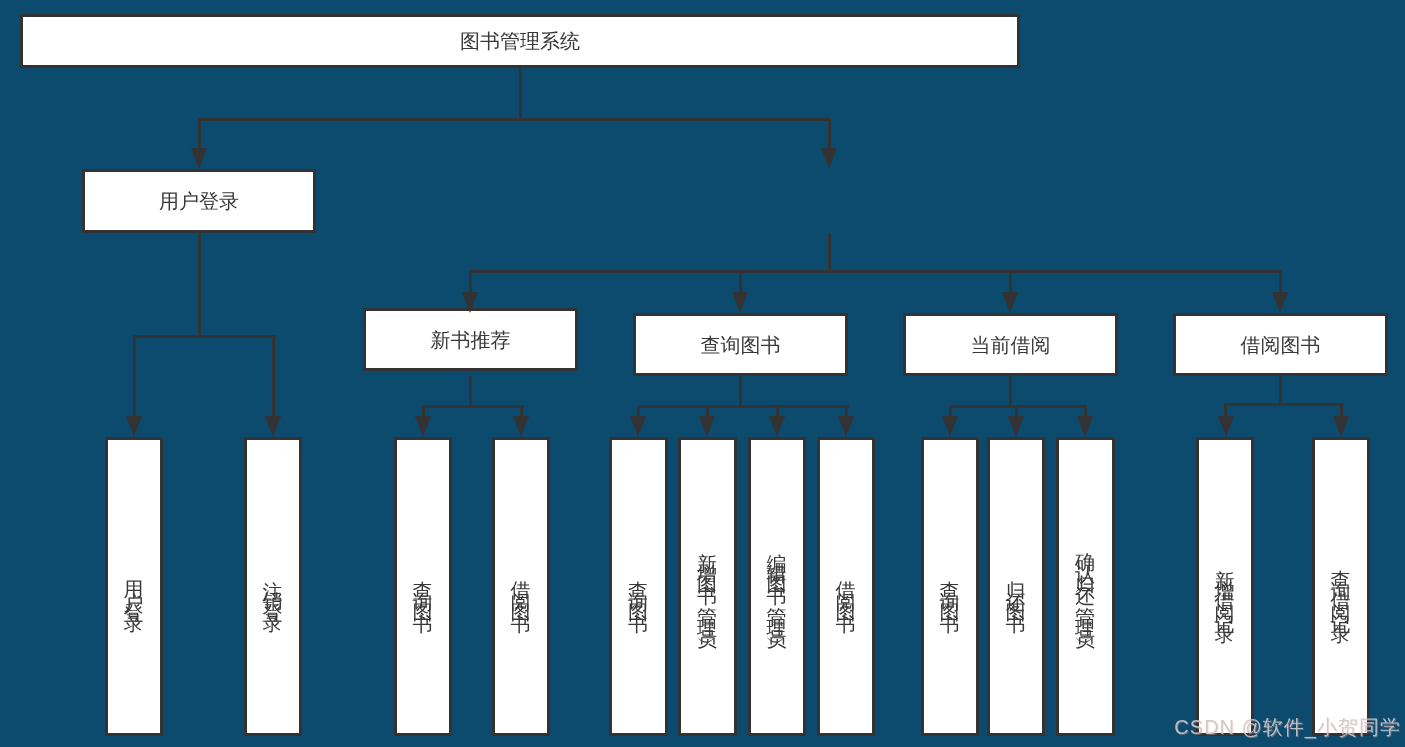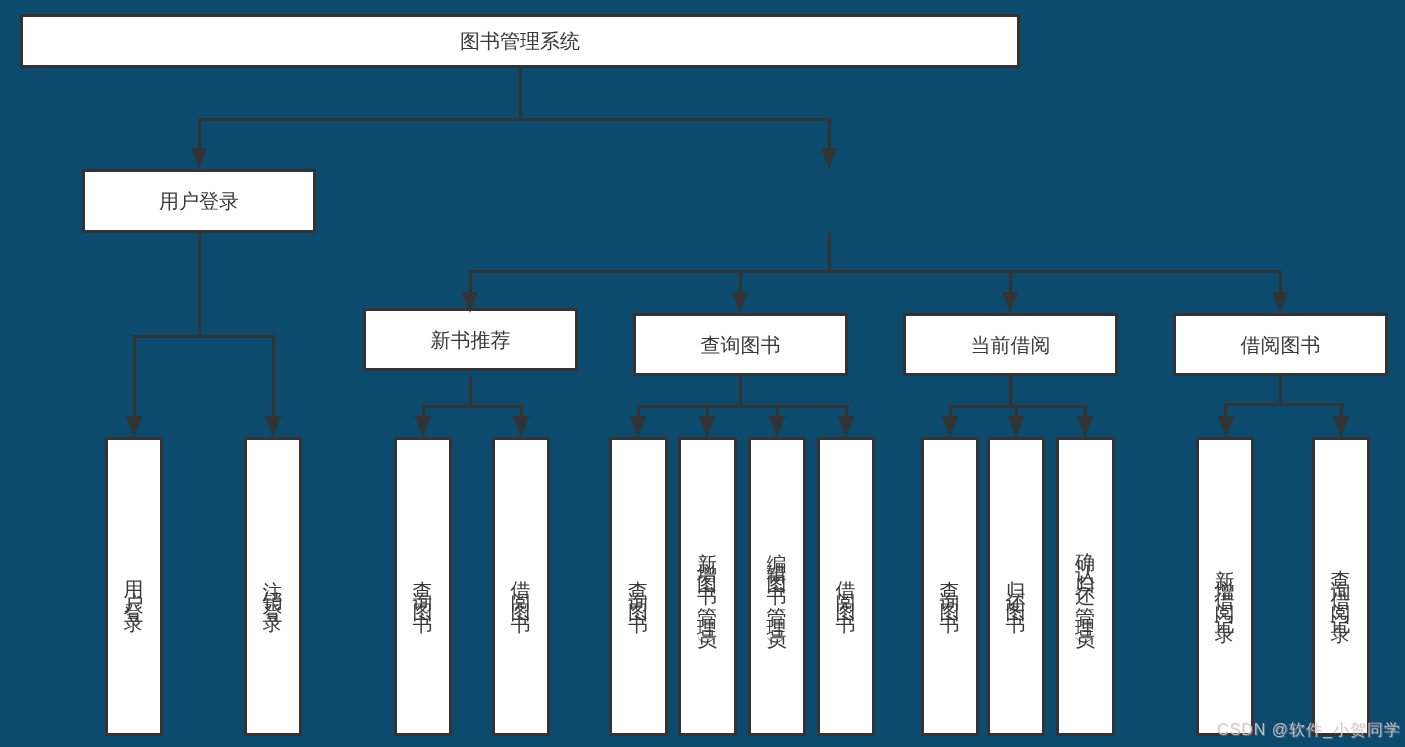--- a/index.html
+++ b/index.html
@@ -35,21 +35,21 @@
   .ar{
     position:absolute;display:block;
     width:0;height:0;
     border-left:8px solid transparent;
     border-right:8px solid transparent;
     border-top:21px solid #333333;
   }
   .watermark{
     position:absolute;
     right:4px;bottom:6px;
-    font-size:16px;
+    font-size:20px;
     color:rgba(205,197,197,0.92);
     letter-spacing:1px;
     z-index:10;
     text-shadow:1px 1px 0 rgba(228,180,180,0.35);
   }
 </style>
 </head>
 <body>
 
 <div id="canvas">

